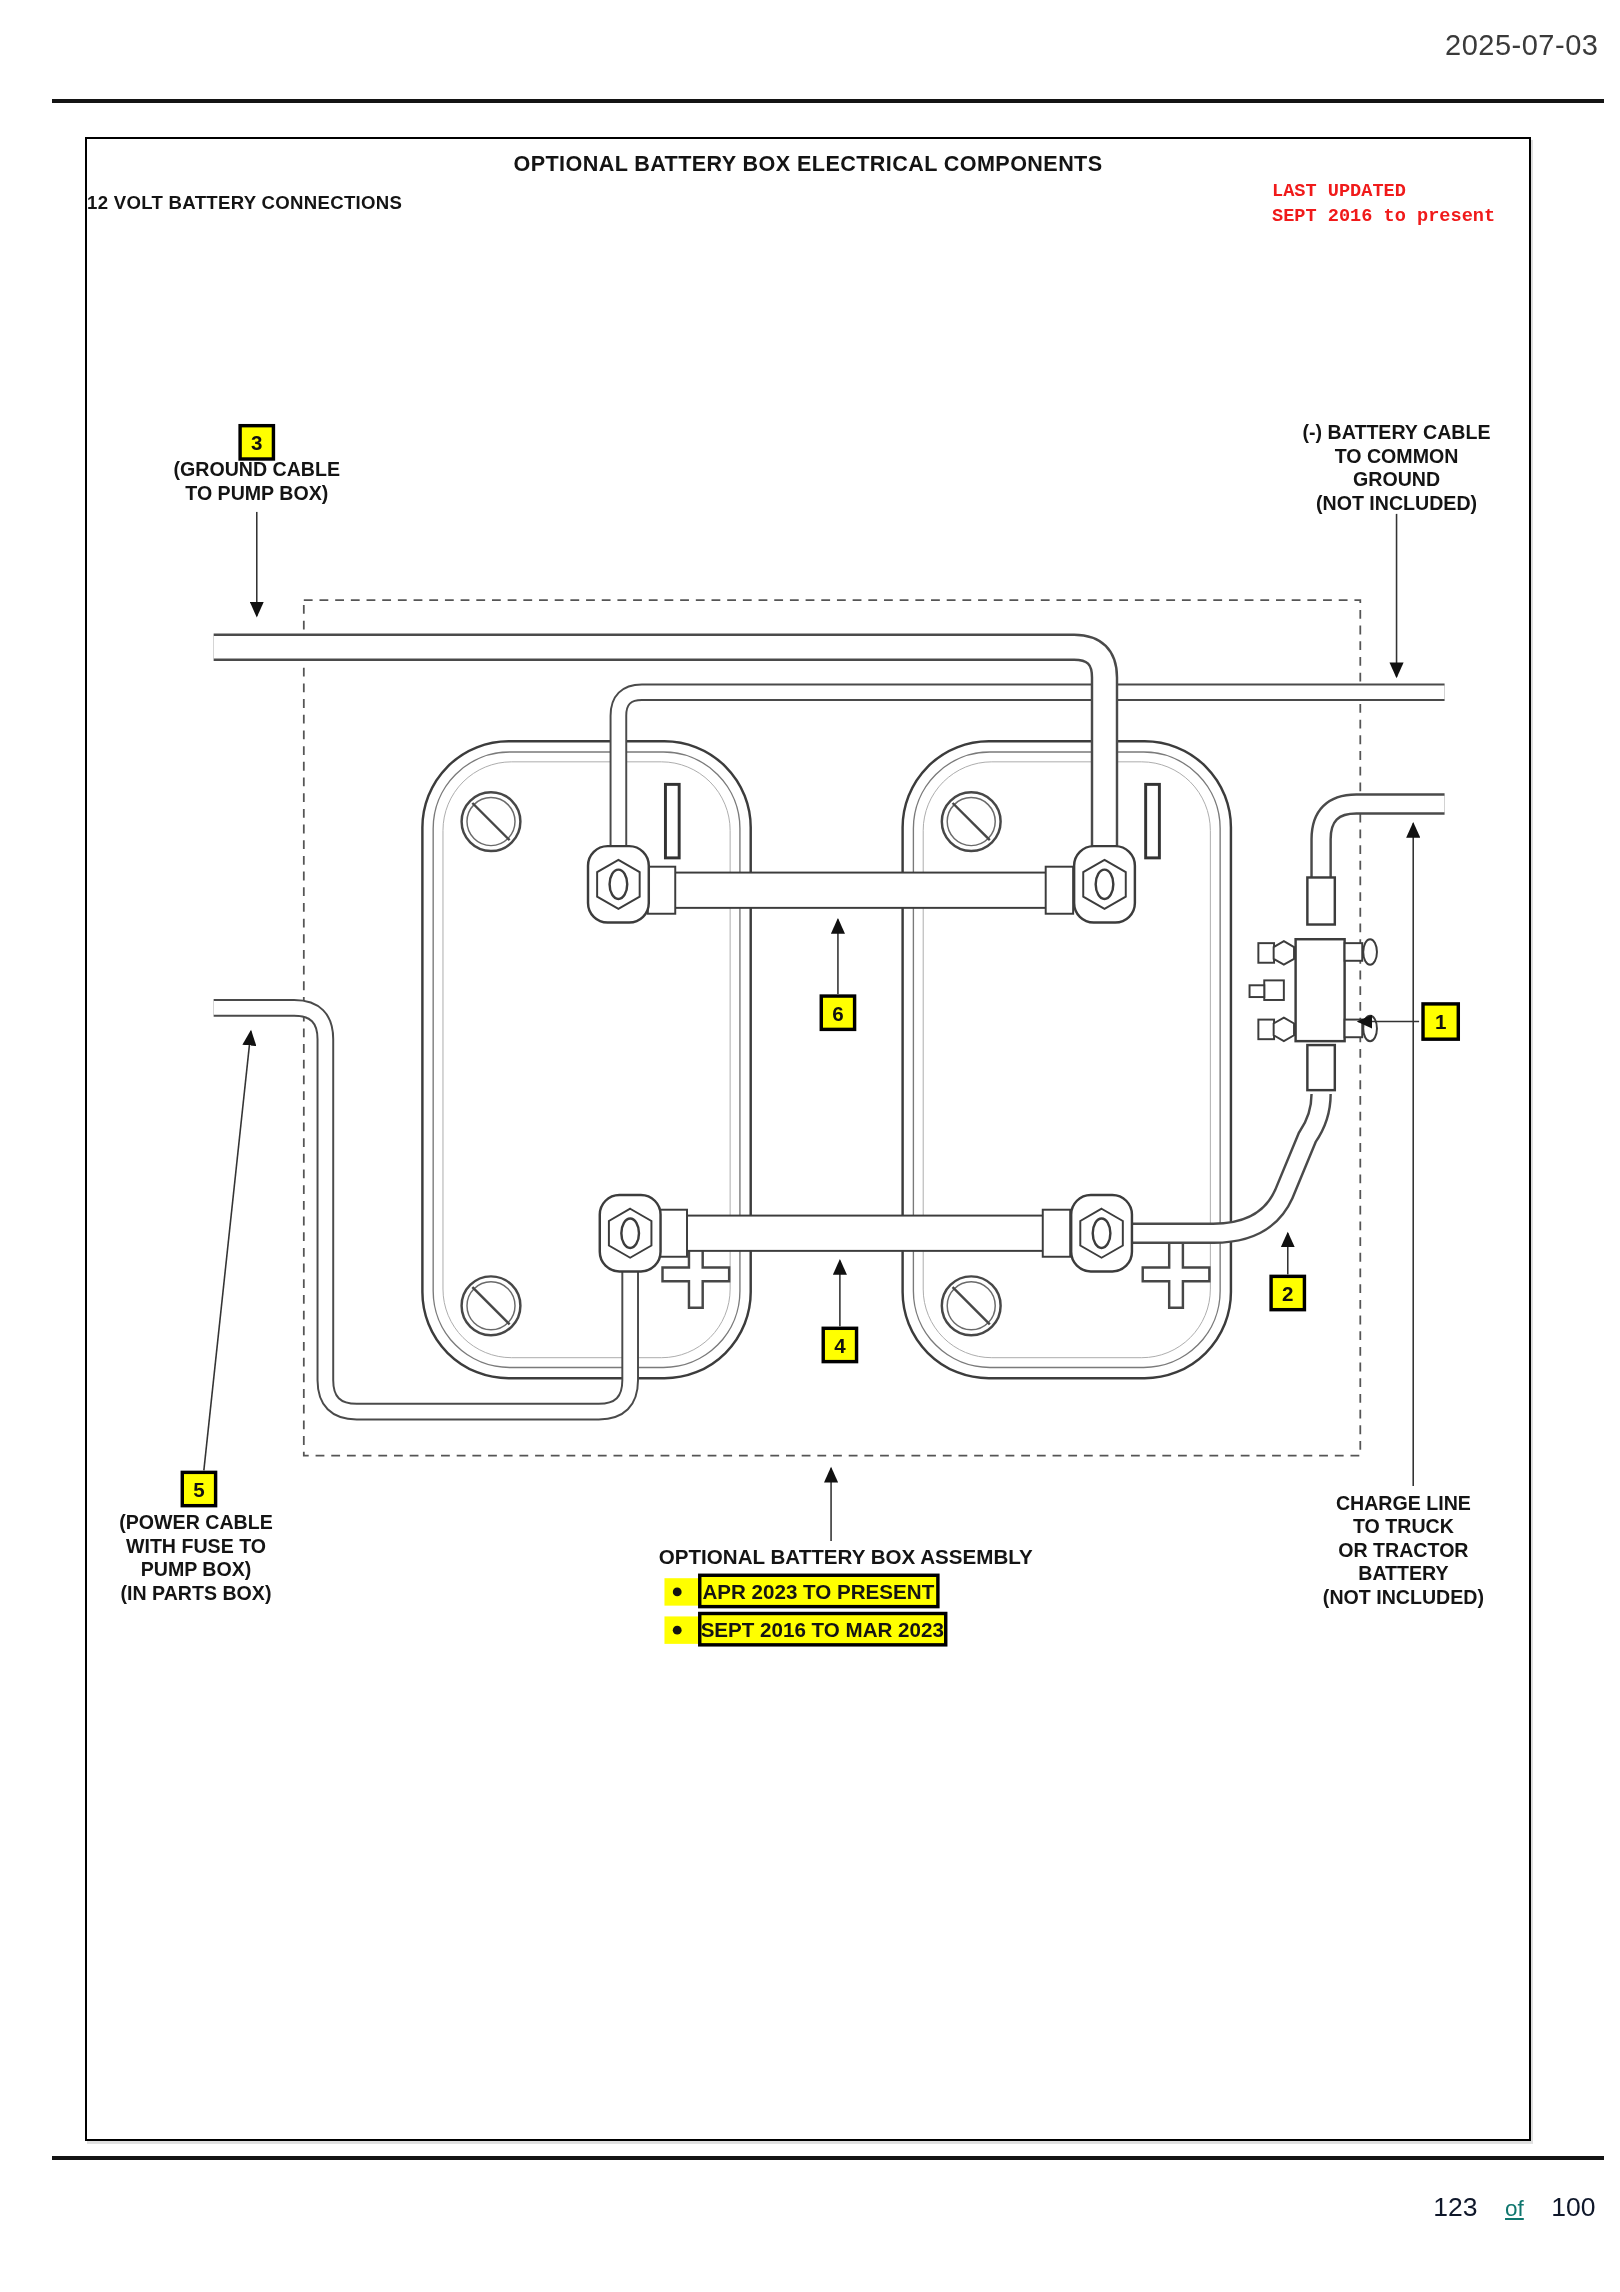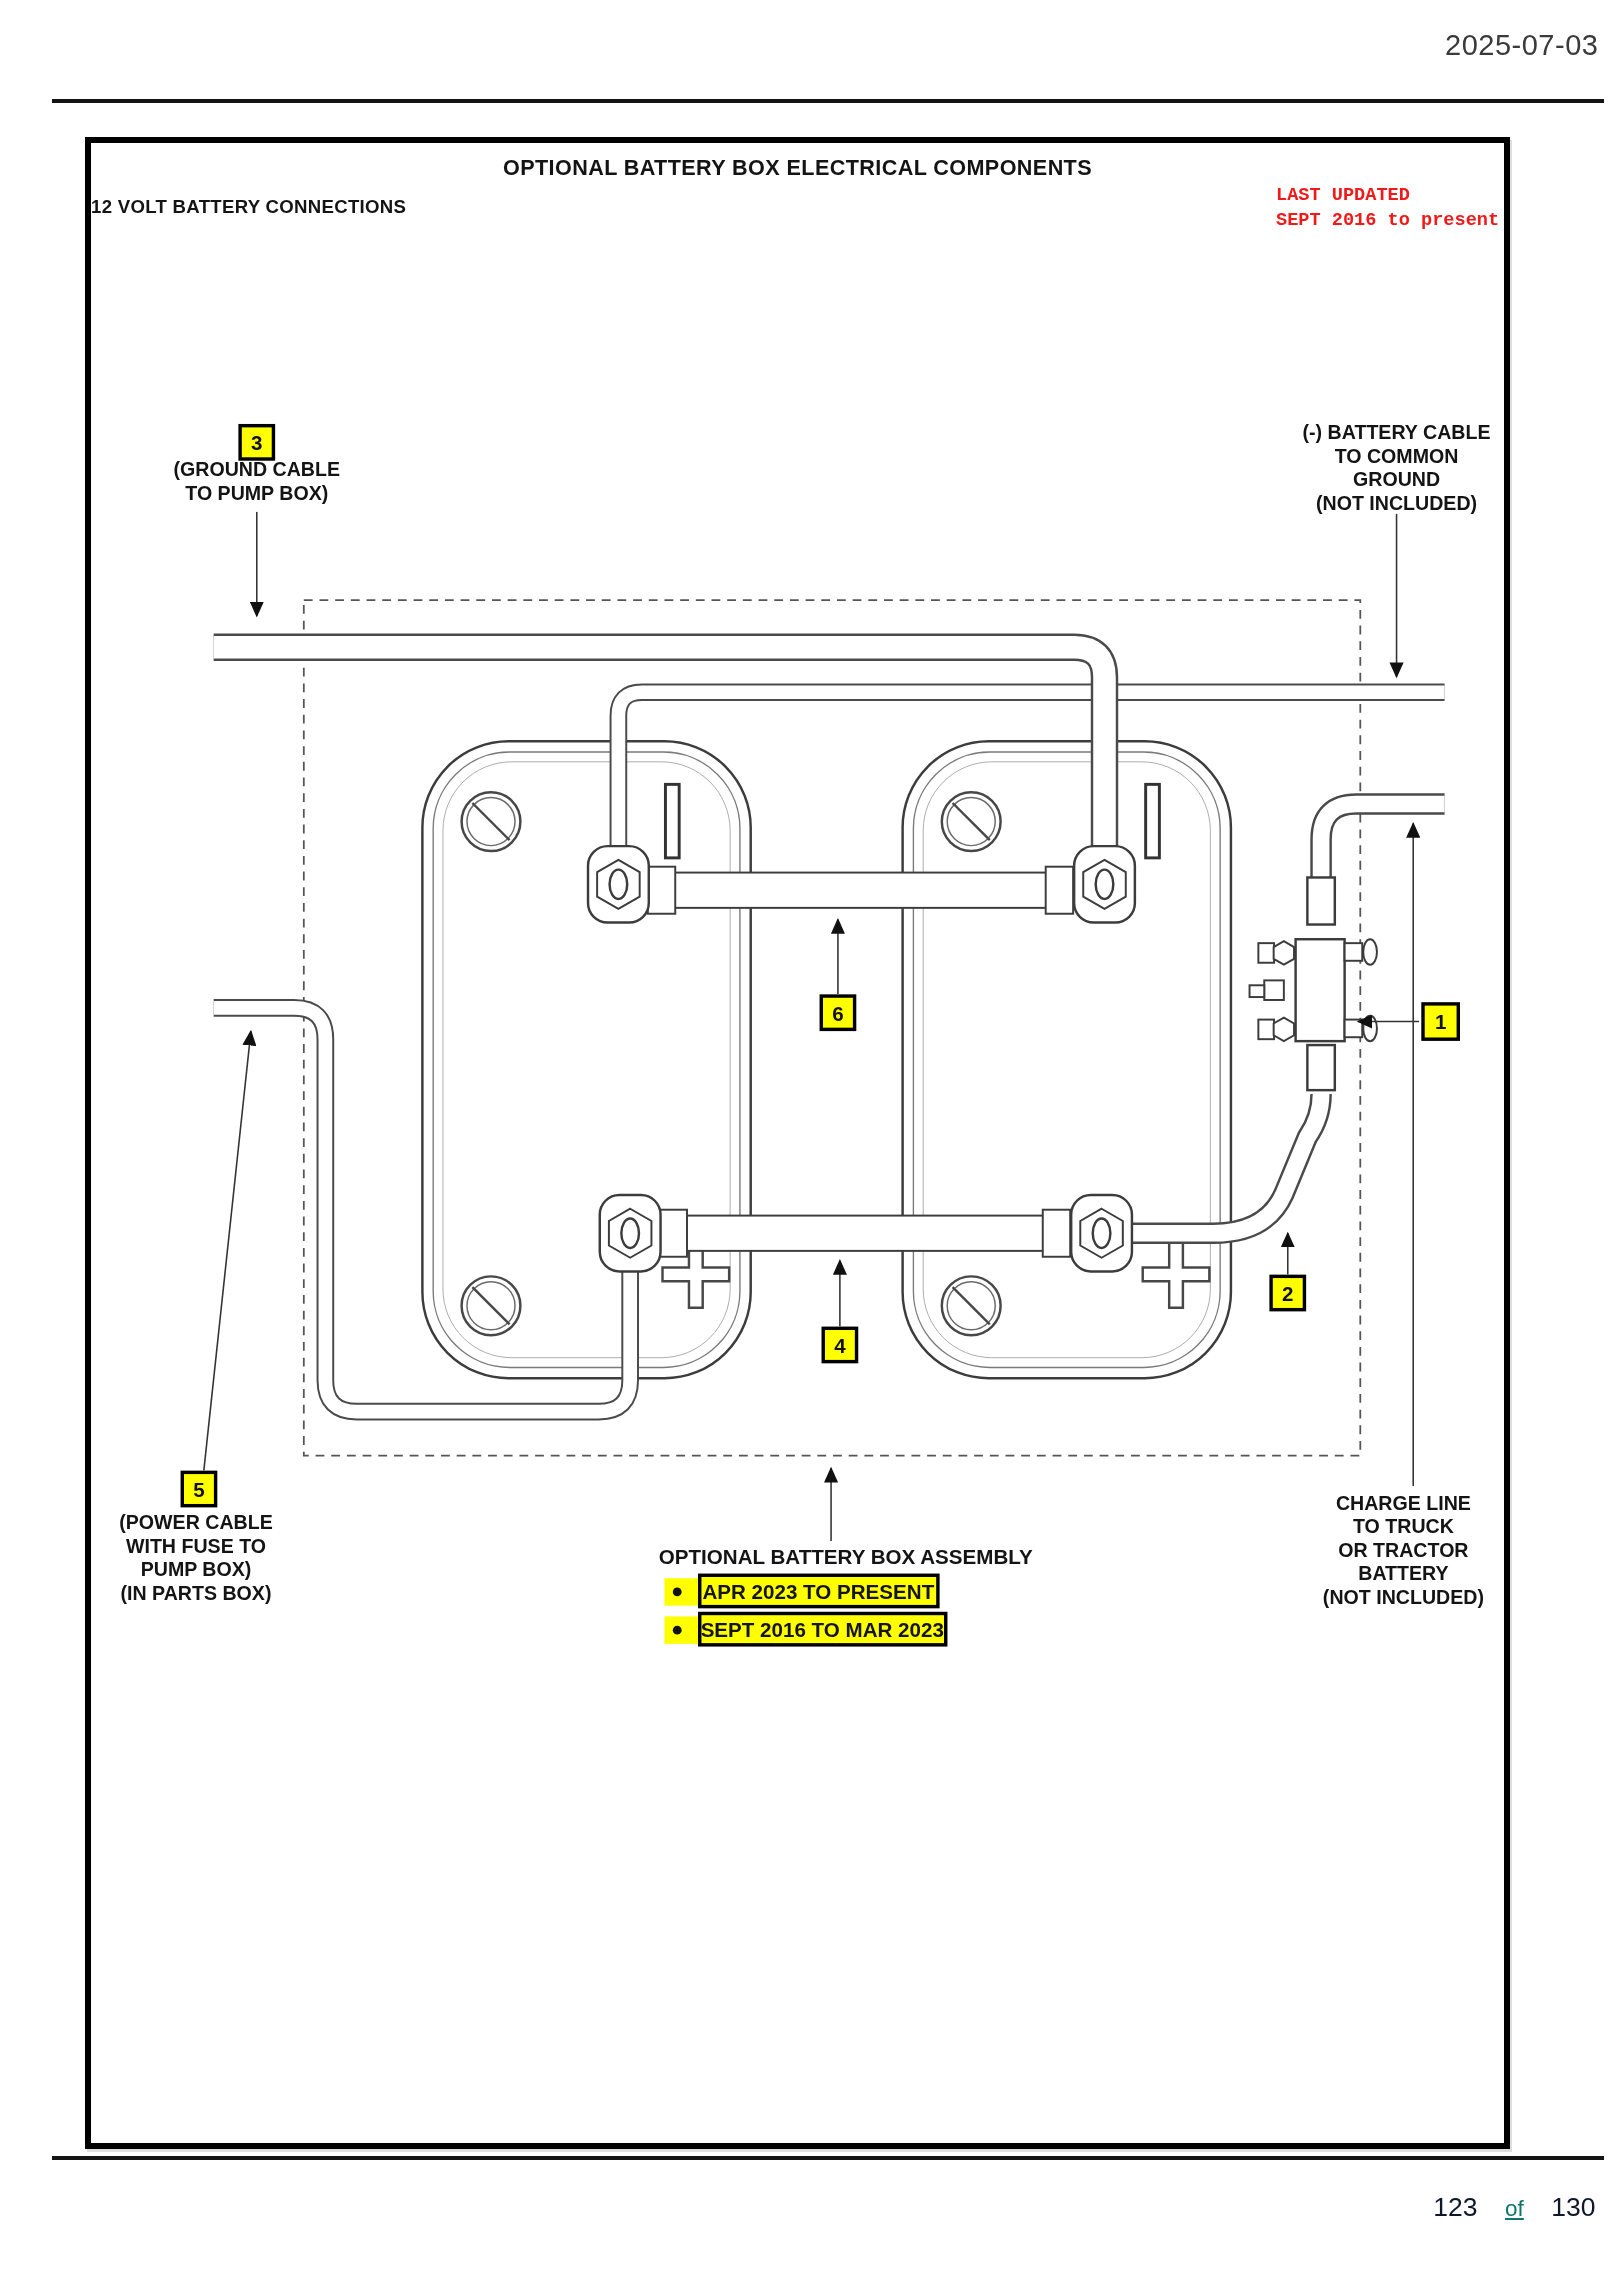--- a/index.html
+++ b/index.html
@@ -5,21 +5,21 @@
   html,body{margin:0;padding:0;background:#fff;}
   body{font-family:"Liberation Sans", sans-serif;}
   .page{position:relative;width:1620px;height:2270px;background:#fff;overflow:hidden;}
 
   .date{position:absolute;top:29px;right:21.6px;font-size:29px;color:#3a3a3a;letter-spacing:0.5px;}
   .rule{position:absolute;left:52px;width:1552px;height:3.9px;background:#141414;}
   .rule-top{top:99px;}
   .rule-bottom{top:2156px;}
 
   .sheet{position:absolute;left:85px;top:137px;width:1413px;height:2000px;background:#fff;
-         border:6px solid #000000;box-shadow:2px 2.9px 0 #dedede;}
+         border:2px solid #000000;box-shadow:2px 2.9px 0 #dedede;padding-left:29px;}
   .title{position:absolute;left:0;right:0;top:11.8px;text-align:center;font-weight:bold;
          font-size:21.6px;color:#141414;letter-spacing:0.4px;}
   .subtitle{position:absolute;left:0;right:0;top:53px;text-align:left;font-weight:bold;
          font-size:18.6px;color:#141414;letter-spacing:0.3px;}
   .updated{position:absolute;left:1185px;top:41px;font-weight:bold;font-size:18.6px;line-height:24.5px;color:#f01a1a;font-family:Liberation Mono, monospace;}
   .note{position:absolute;left:12.7px;top:123px;border:2px solid #2b2b2b;padding:4.9px 8.8px 5.9px 8.8px;
         font-size:18.6px;color:#111;white-space:nowrap;background:#fff;}
   .note .lbl{font-weight:bold;}
   .note .txt{margin-left:4.9px;}
 
@@ -223,17 +223,17 @@
       <rect x="714" y="1646" width="251" height="32" fill="#ffff00" stroke="#000" stroke-width="3.5"></rect>
       <text class="dlabel-lg" x="839" y="1670" text-anchor="middle">SEPT 2016 TO MAR 2023</text>
     </g>
   </svg>
 
   <div class="rule rule-bottom"></div>
 
   <div class="footer">
     <span class="num">123</span>
     <span class="of">of</span>
-    <span class="num">130</span>
+    <span class="num">100</span>
   </div>
 
 </div>
 
 
 </body></html>

